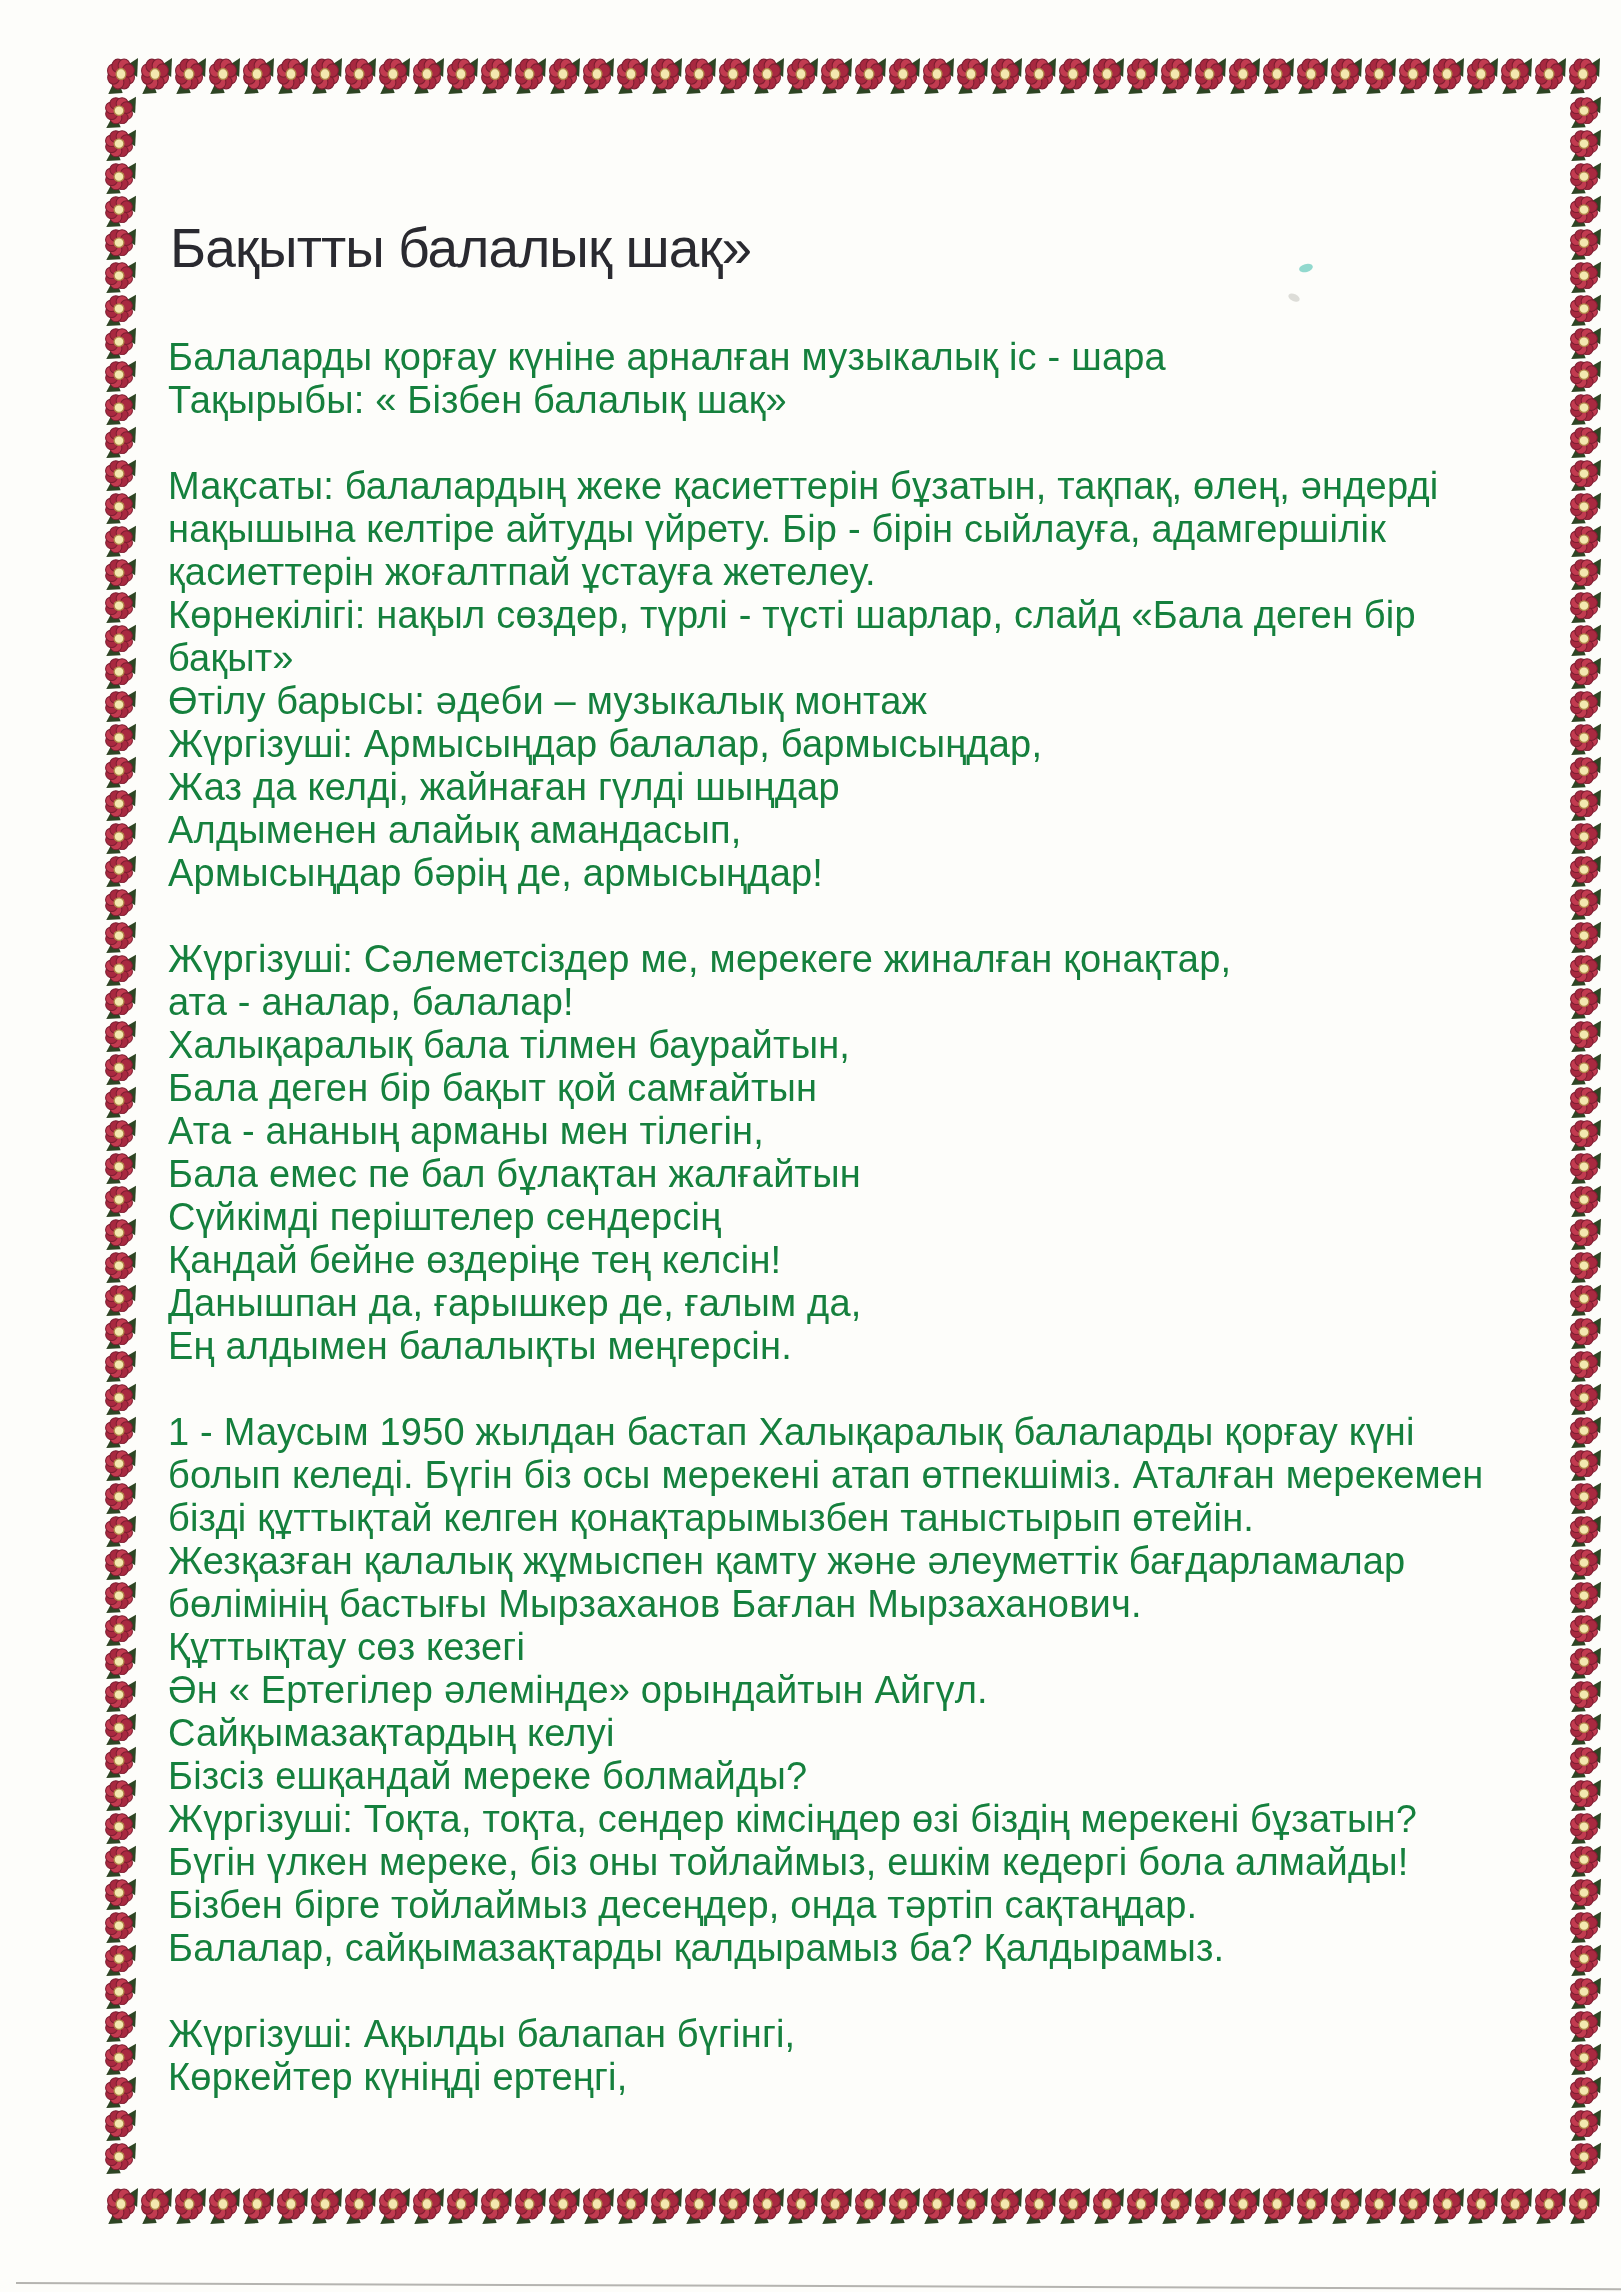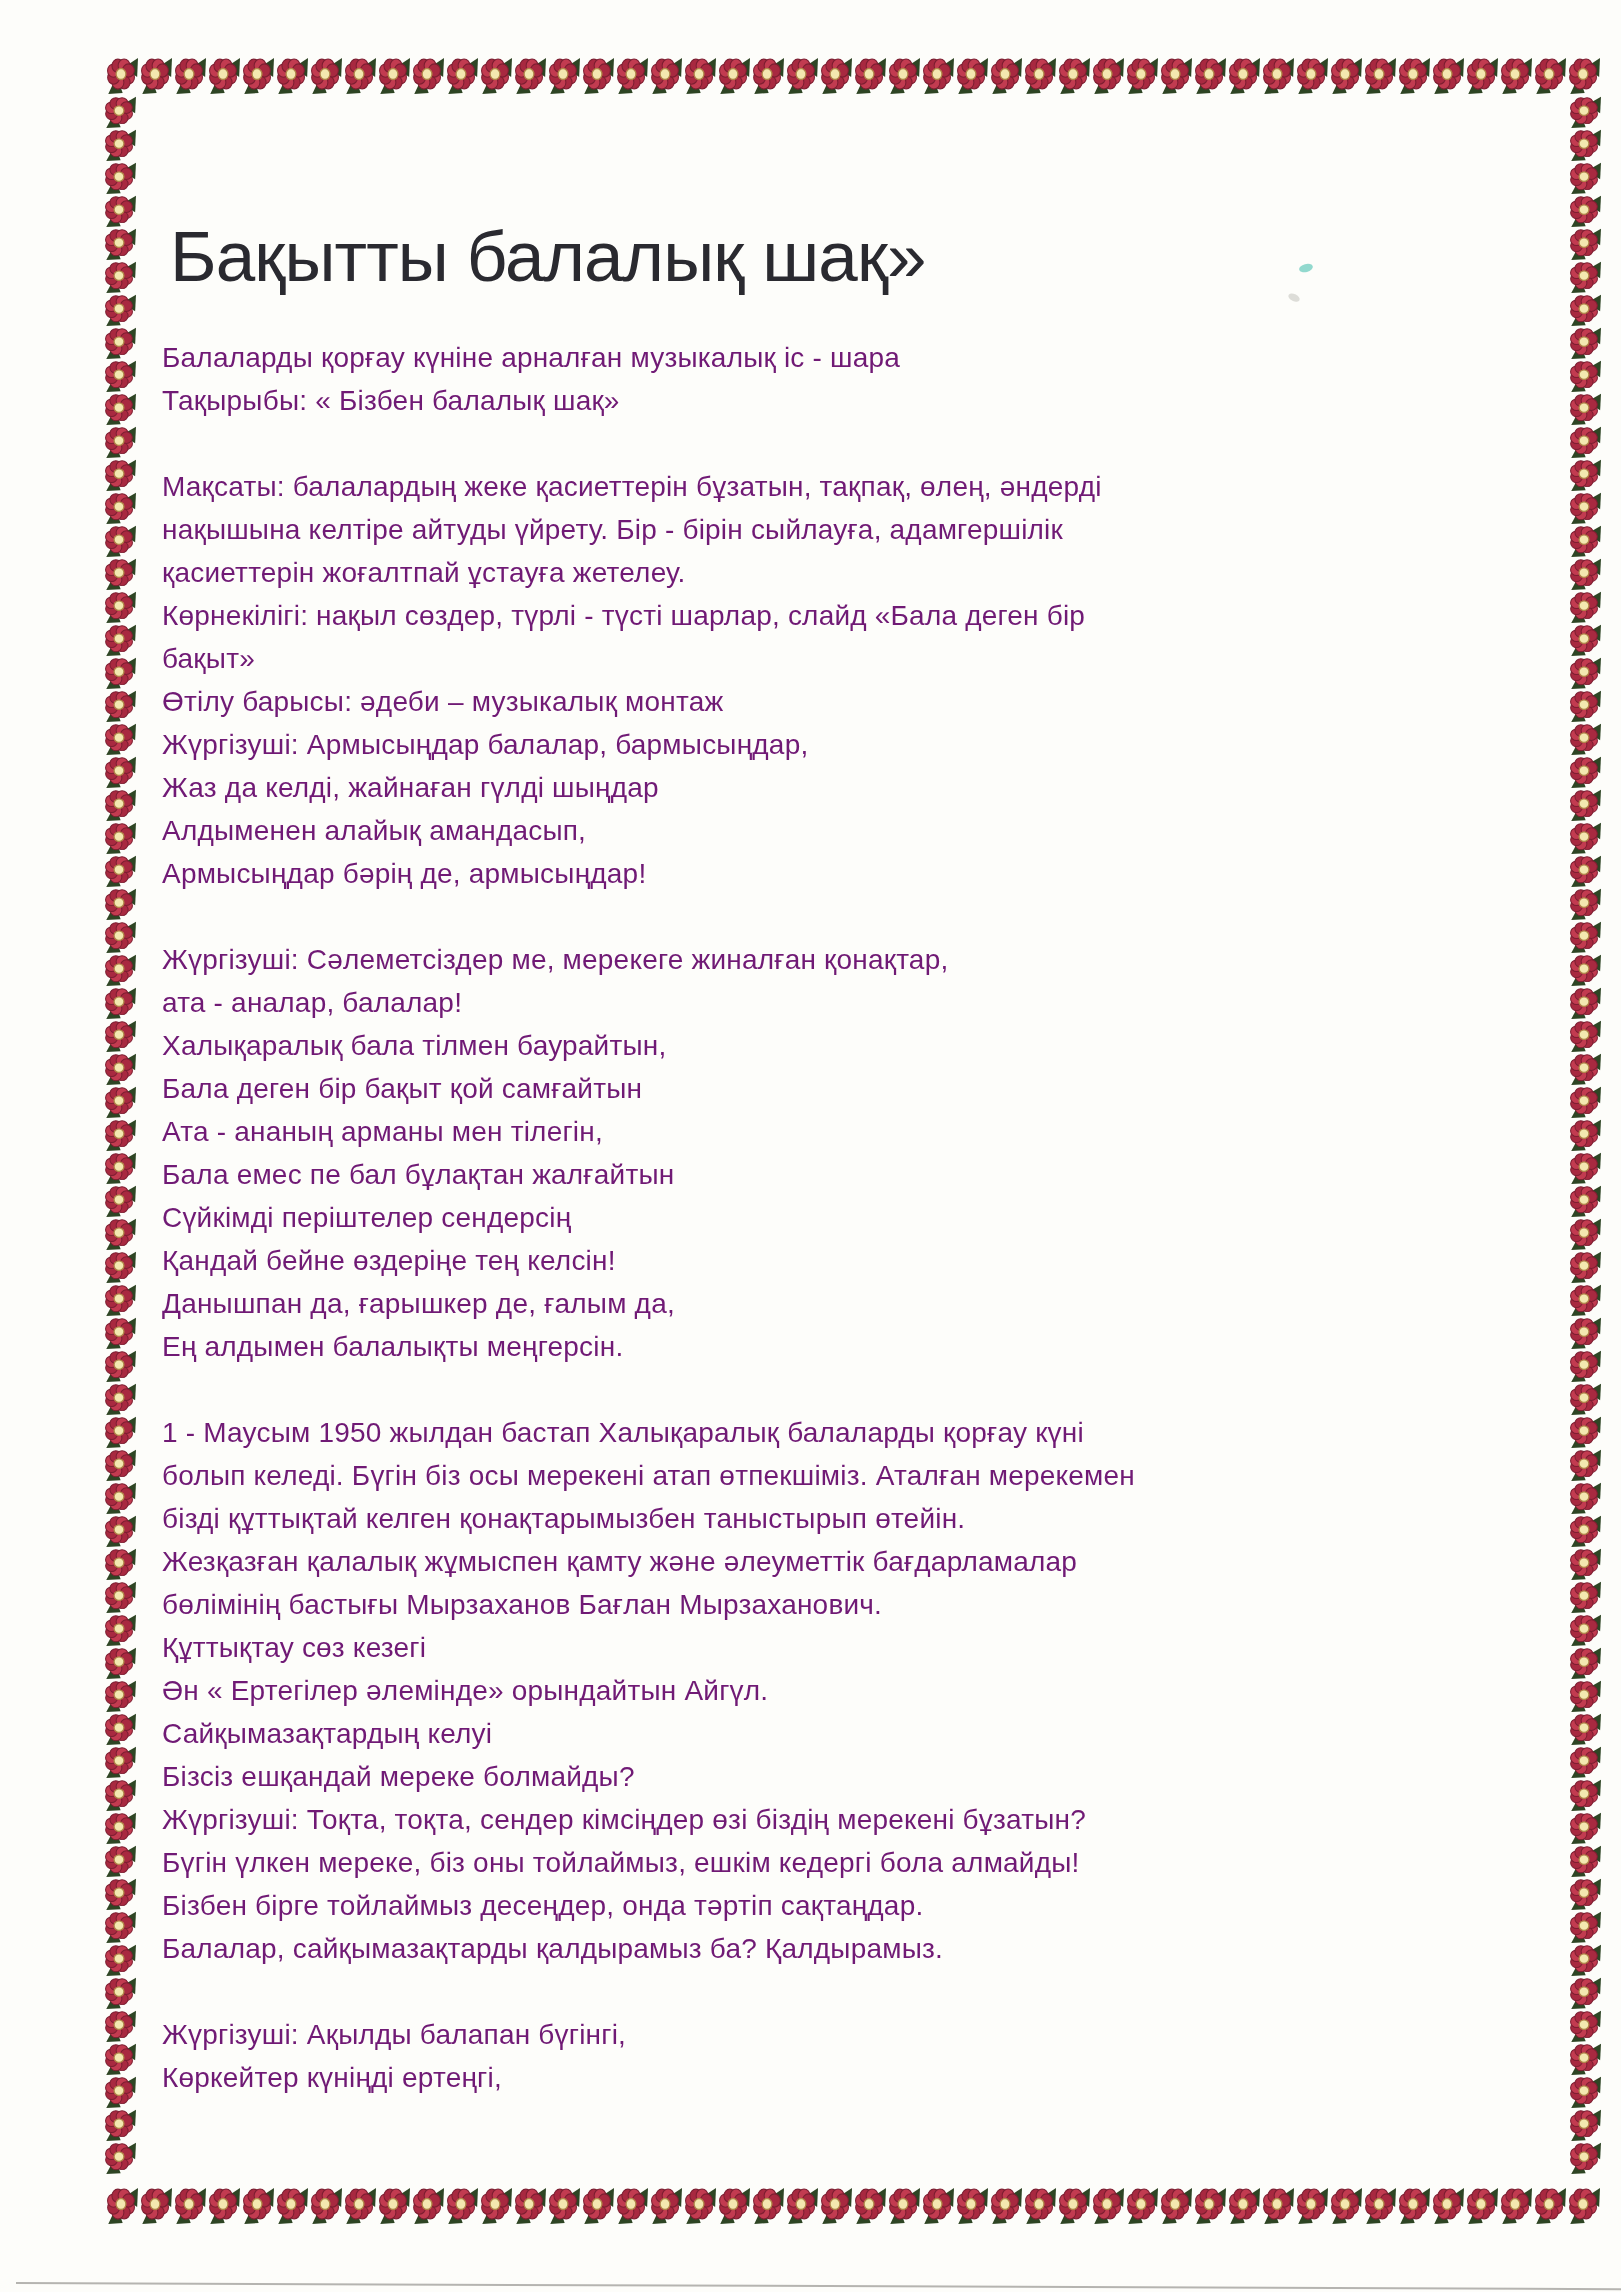--- a/index.html
+++ b/index.html
@@ -12,26 +12,26 @@
   .page{
     position:absolute;left:0;top:0;width:1621px;height:2293px;
     background:#fdfdfa;overflow:hidden;
   }
   .strip{position:absolute;display:flex;}
   .strip.h{flex-direction:row;}
   .strip.v{flex-direction:column;}
   .strip svg{display:block;flex:0 0 auto;}
   .doc-title{
     position:absolute;left:170px;top:221px;margin:0;
-    font-size:71px;font-weight:400;letter-spacing:-0.9px;
+    font-size:55px;font-weight:400;letter-spacing:-0.9px;
     color:#2a2a30;line-height:1;white-space:nowrap;
   }
   .doc-body{
-    position:absolute;left:162px;top:336px;width:1397px;
-    font-size:28px;color:#701a75;letter-spacing:0.2px;
+    position:absolute;left:168px;top:336px;width:1397px;
+    font-size:38px;color:#15803d;letter-spacing:0.2px;
   }
   .doc-body .line{
     height:43px;line-height:43px;white-space:nowrap;
   }
   .artifact{position:absolute;border-radius:50%;}
   .artifact.teal{
     left:1299px;top:264px;width:14.3px;height:8px;
     transform:rotate(-15deg);opacity:.85;
   }
   .artifact.smudge{

